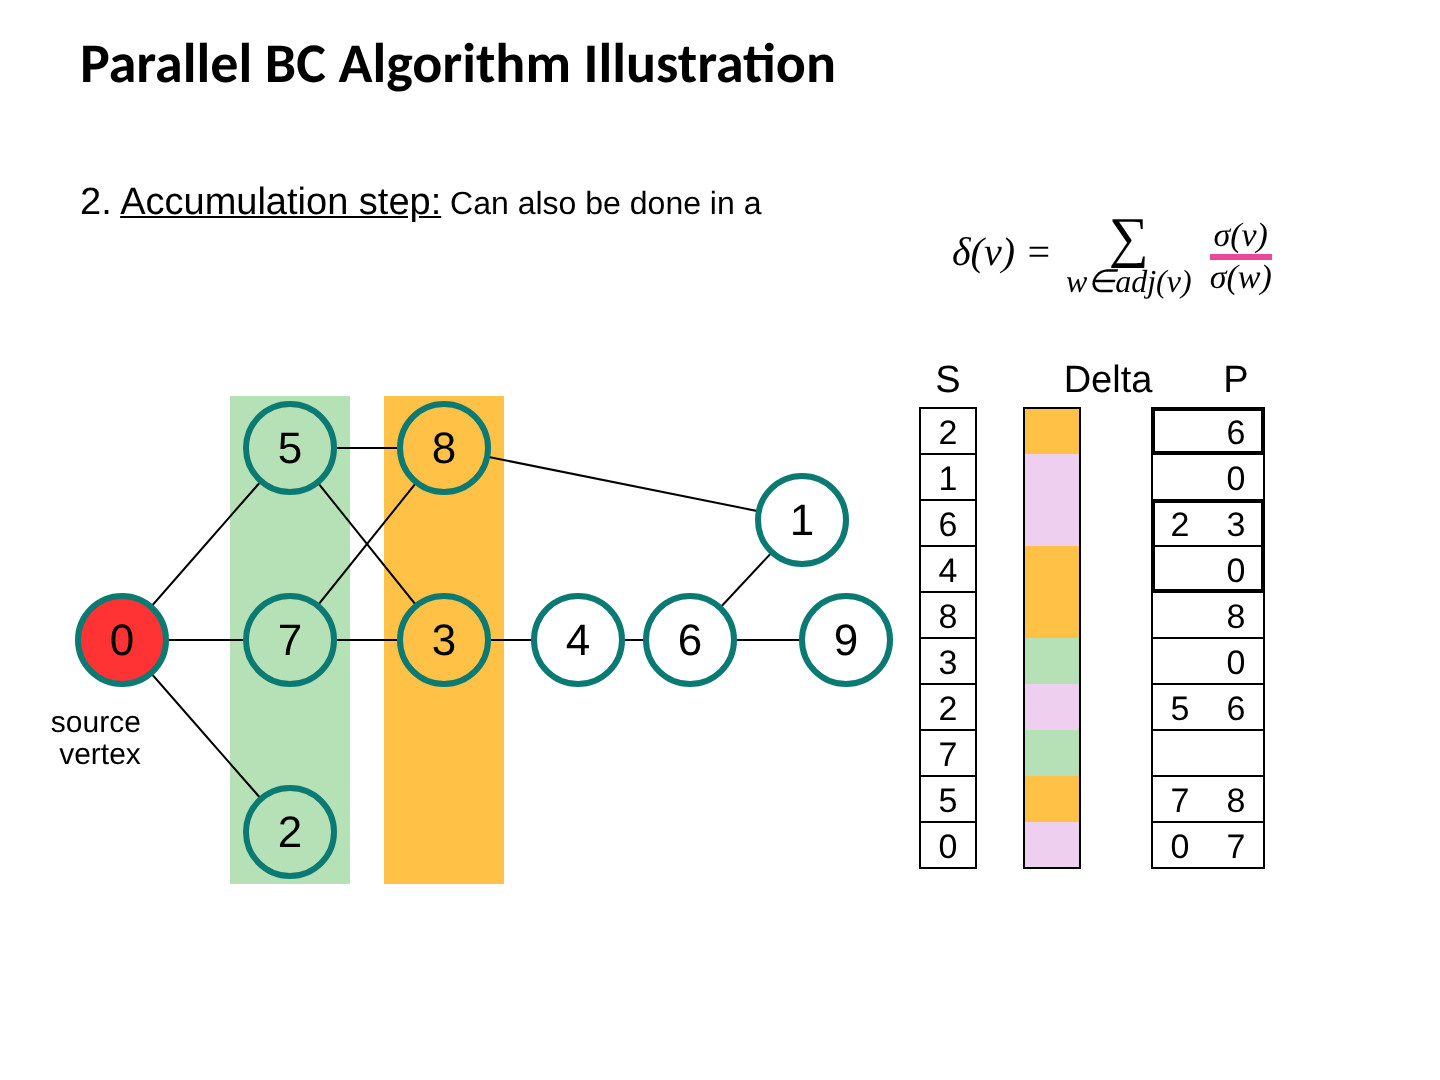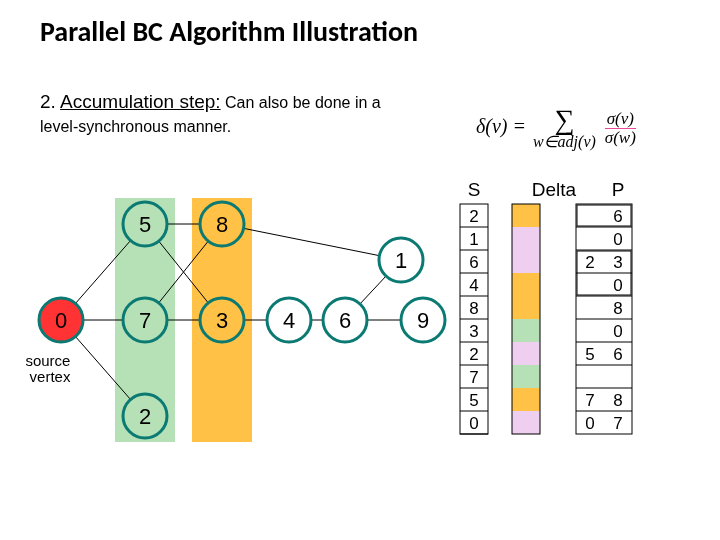--- a/index.html
+++ b/index.html
@@ -40,21 +40,21 @@
     white-space: nowrap;
   }
   .frac {
     display: inline-flex;
     flex-direction: column;
     align-items: center;
     vertical-align: middle;
     line-height: 1.05;
     font-size: 17px;
   }
-  .frac .n { border-bottom: 1px solid #ec4899; padding: 0 2px; text-align: center; }
+  .frac .n { border-bottom: 3px solid #ec4899; padding: 0 2px; text-align: center; }
   .frac .d { padding: 0 2px; }
   .sum {
     display: inline-flex;
     flex-direction: column;
     align-items: center;
     vertical-align: middle;
     line-height: 1;
     margin: 0 2px;
     font-style: normal;
   }
@@ -91,21 +91,20 @@
     text-anchor: middle;
   }
 </style>
 </head>
 <body>
 
 <div class="title">Parallel BC Algorithm Illustration</div>
 
 <div class="step">
   <span>2. </span><span class="u">Accumulation step:</span><span class="small"> Can also be done in a</span><br>
-  <span class="small">level-synchronous manner.</span>
 </div>
 
 <div class="formula">
   <span>δ(v) =</span>
   <span class="sum">
     <span class="sig">∑</span>
     <span class="sub">w∈adj(v)</span>
   </span>
   <span class="frac">
     <span class="n">σ(v)</span>

